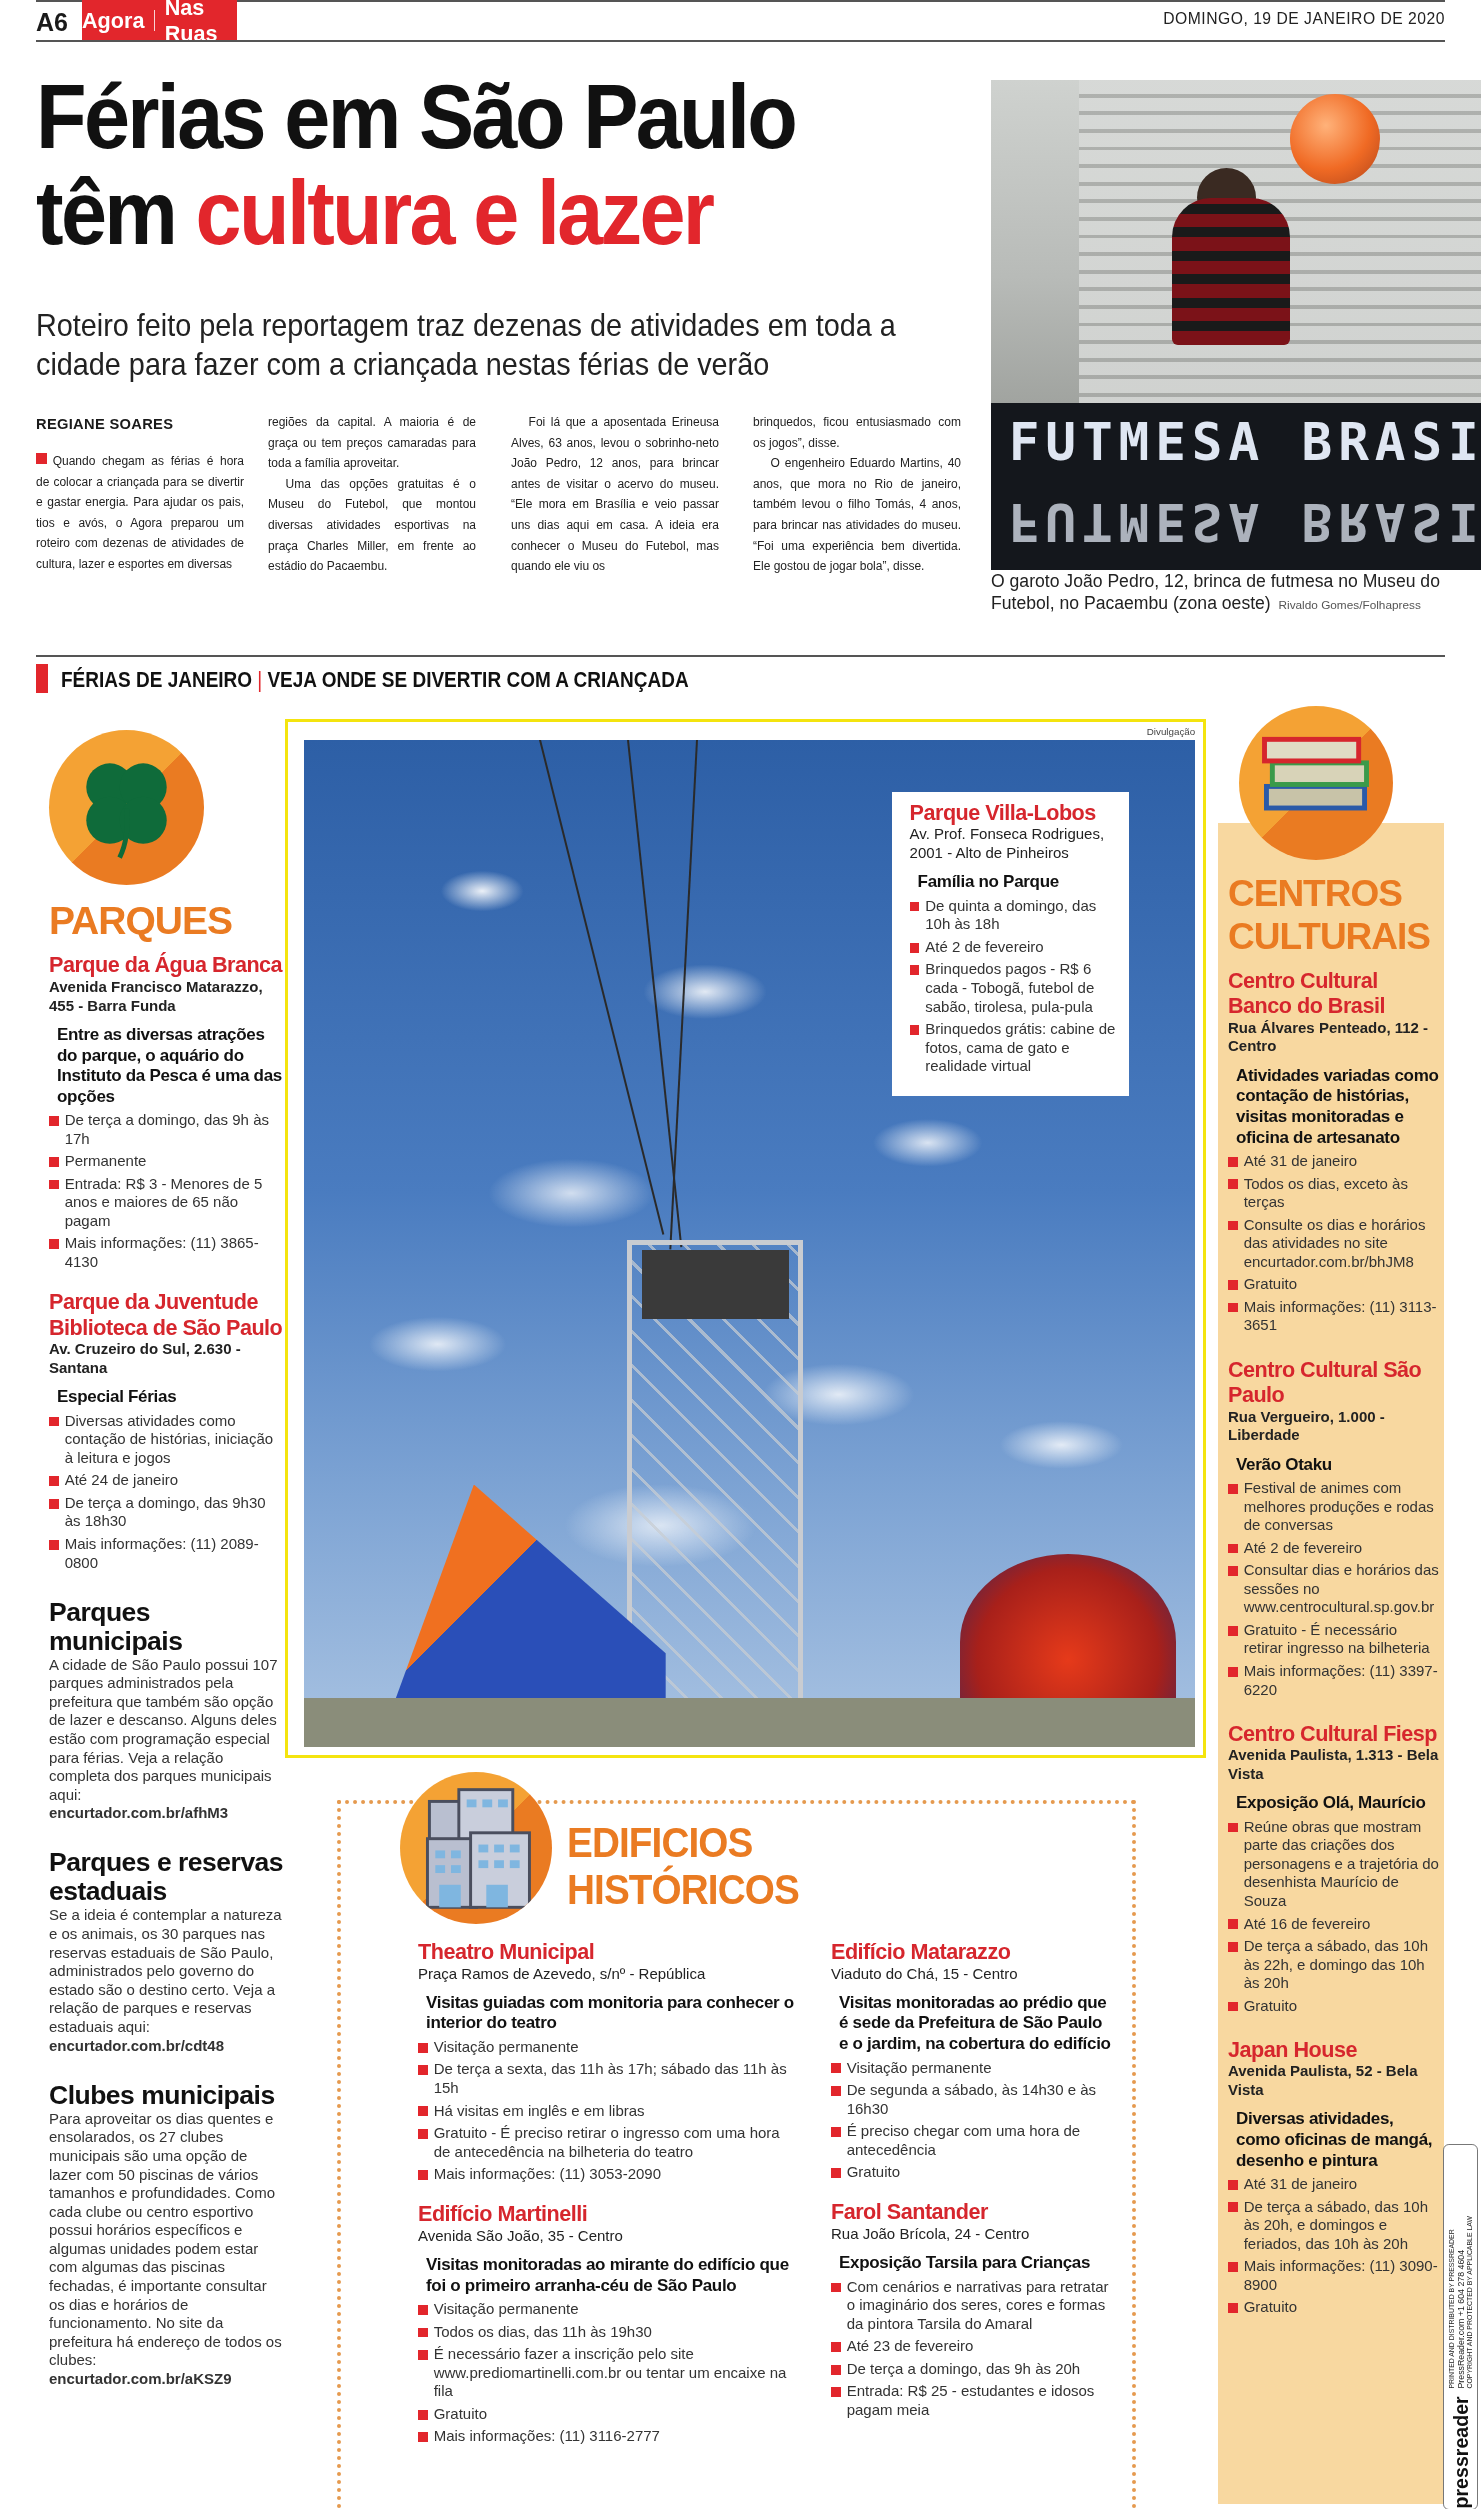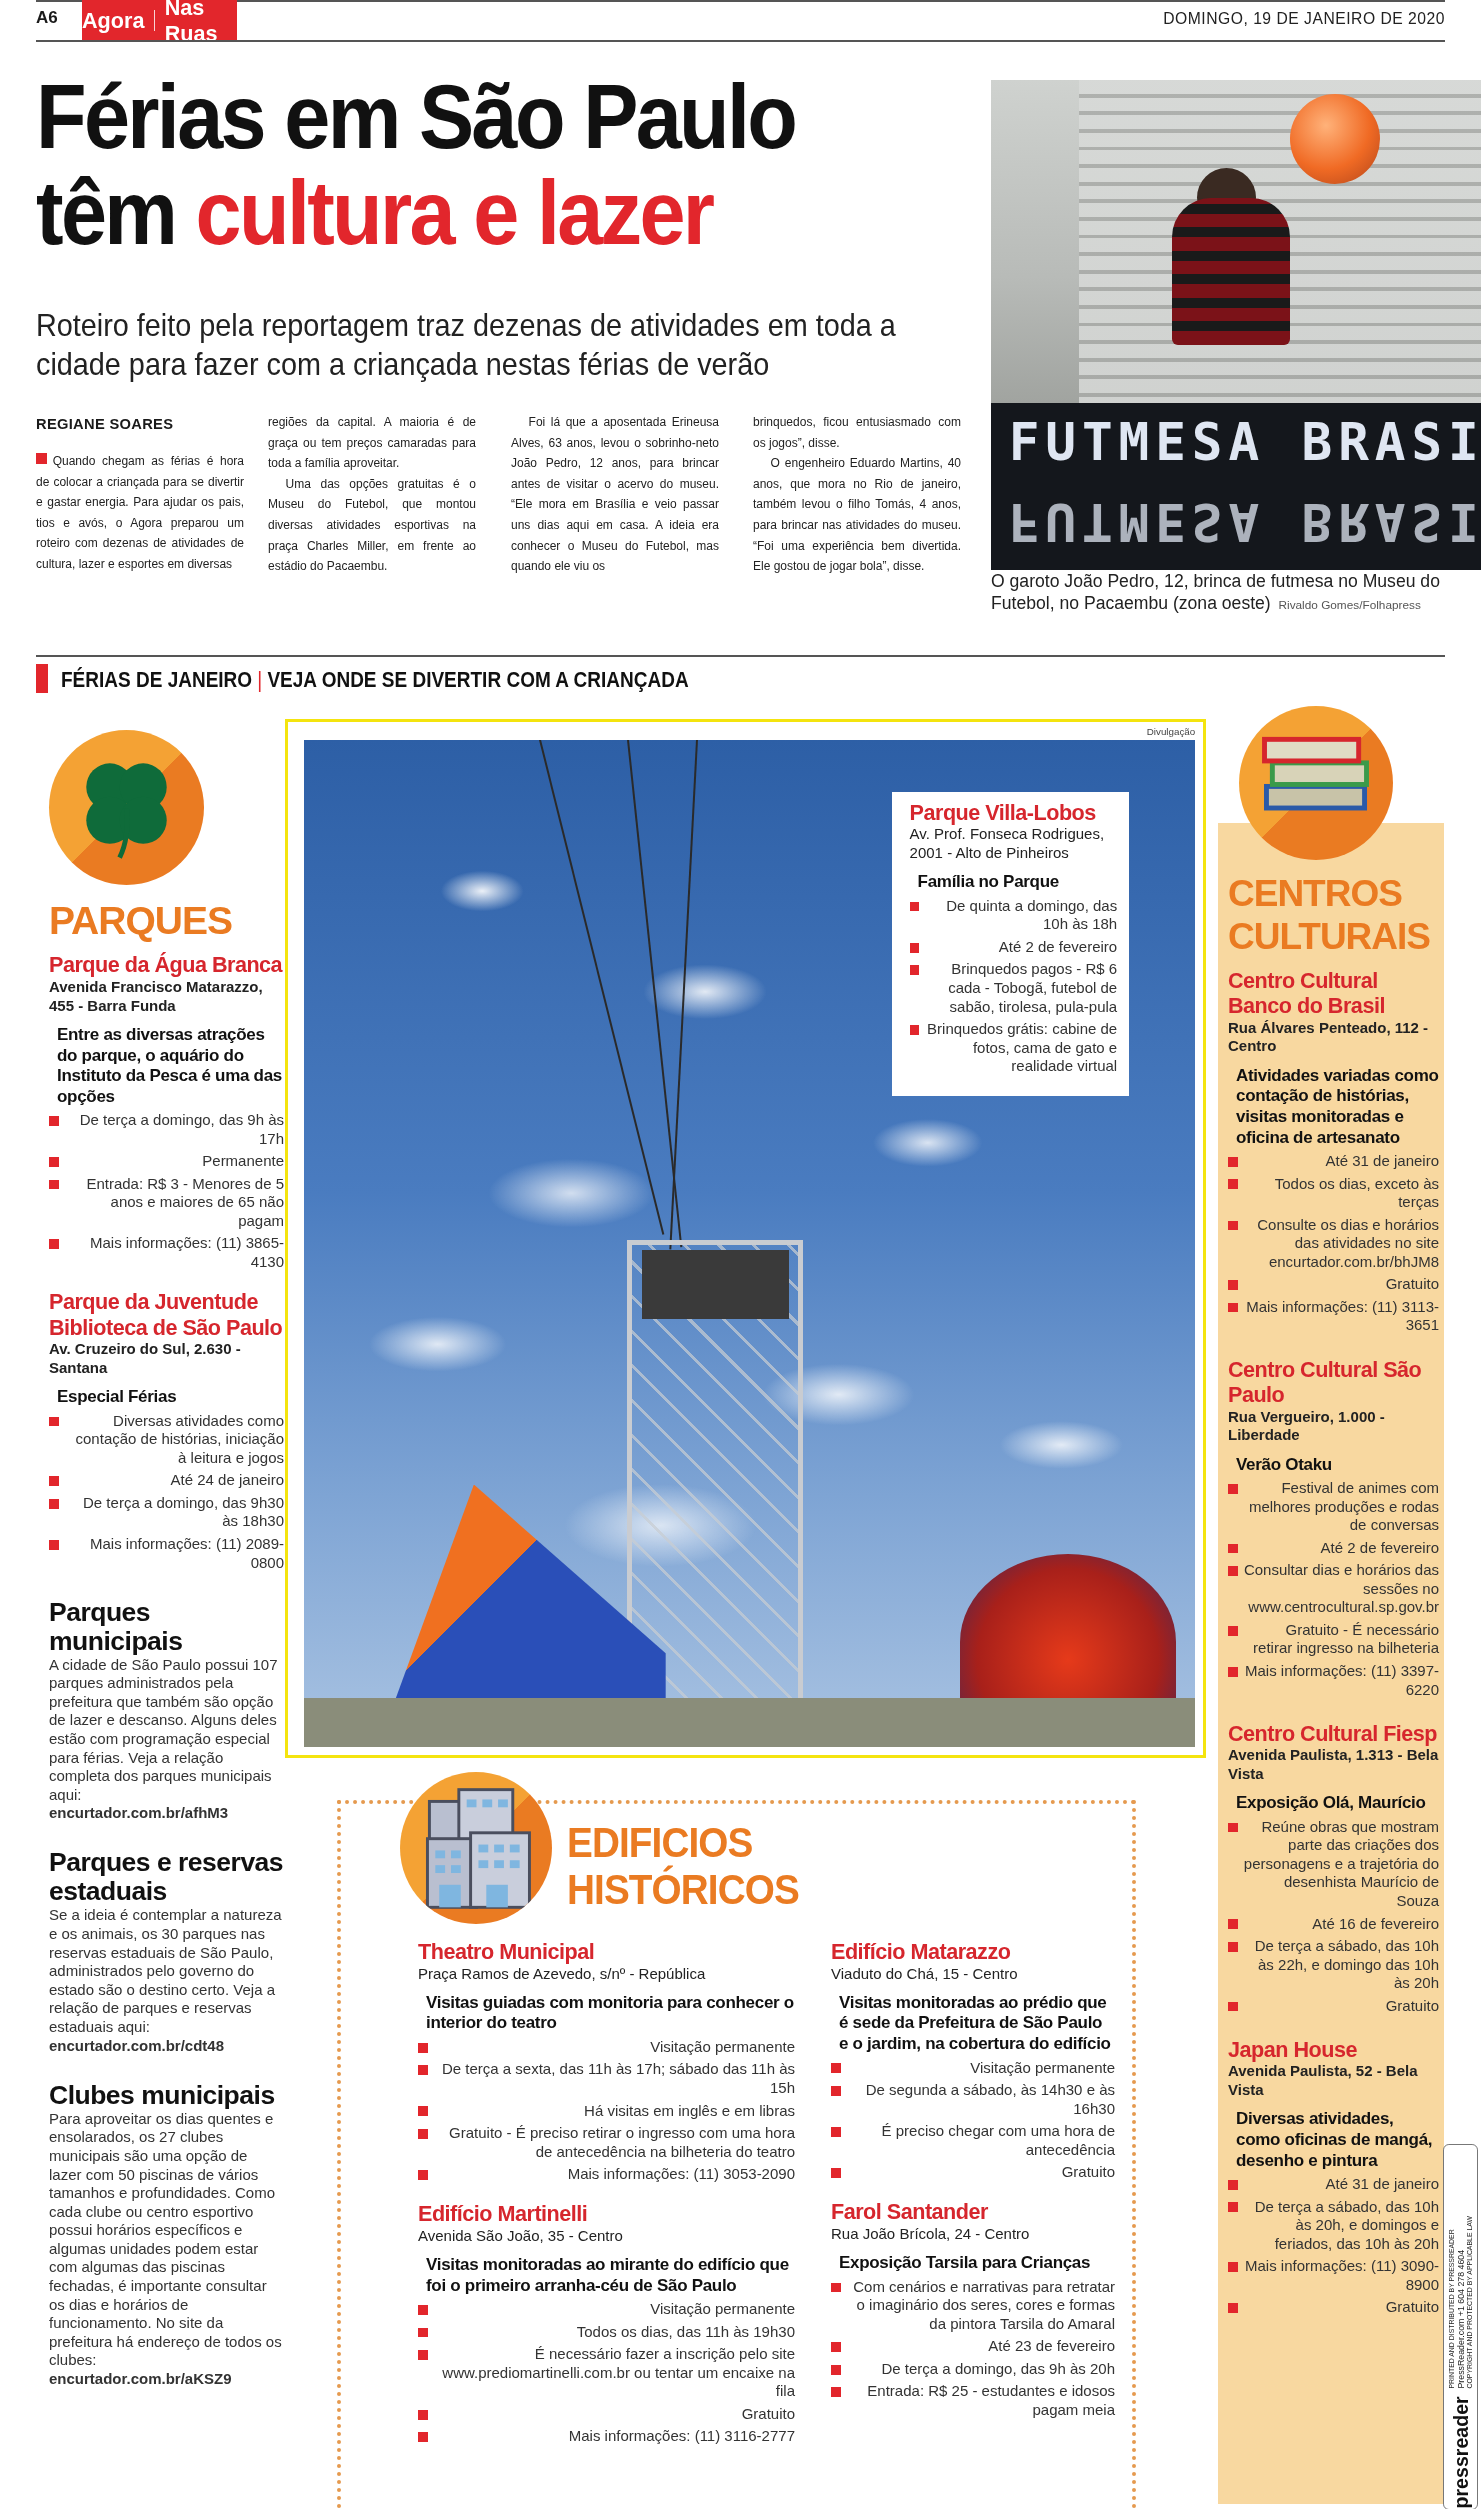--- a/index.html
+++ b/index.html
@@ -2,21 +2,21 @@
 <html><head>
 <meta charset="utf-8">
 <style>
   * { box-sizing: border-box; margin: 0; padding: 0; }
   html, body { width: 1481px; height: 2509px; background: #fff; overflow: hidden; }
   body { position: relative; font-family: "Liberation Sans", sans-serif; color: #1a1a1a; }
   .abs { position: absolute; }
 
   
   .topline { left: 36px; right: 36px; height: 2px; background: #555; }
-  .page-num { left: 36px; top: 7.8px; font-weight: 700; font-size: 17px; font-family: "Liberation Sans", sans-serif; }
+  .page-num { left: 36px; top: 7.8px; font-weight: 700; font-size: 25px; font-family: "Liberation Sans", sans-serif; }
   .section-tag { left: 82px; top: 0; width: 155px; height: 41px; background: #e2262c; color: #fff; font-weight: 700; font-size: 21.6px; display: flex; align-items: center; justify-content: center; gap: 9.8px; }
   .section-tag .sep { width: 1px; height: 21.6px; background: #fff; opacity: .8; }
   .date { right: 36px; top: 9.8px; font-size: 15.7px; letter-spacing: 0.5px; color: #222; }
 
   
   .headline { left: 36px; top: 69px; font-family: "Liberation Sans", sans-serif; font-weight: 700; font-size: 90px; line-height: 96px; letter-spacing: -2.9px; color: #111; transform: scaleX(0.92); transform-origin: left top; width: 980px; }
   .headline .red { color: #e2262c; }
   .subhead { left: 36px; top: 306px; width: 941px; font-size: 32px; line-height: 39px; color: #222; transform: scaleX(0.9); transform-origin: left top; width: 1049px; }
 
   
@@ -68,21 +68,21 @@
   .rope { position: absolute; width: 2px; background: #2a2a2a; transform-origin: top left; }
 
   
   .villa-card { left: 892px; top: 792px; width: 237px; height: 304px; background: #fff; padding: 7.8px 11.8px 7.8px 17.6px; }
 
   
   .place-name { color: #d6262d; font-weight: 700; font-size: 21.6px; line-height: 25.5px; letter-spacing: -0.5px; }
   .place-addr { font-size: 15px; line-height: 18.6px; color: #222; font-weight: 700; }
   .place-desc { font-weight: 700; font-size: 17px; line-height: 20.6px; color: #111; margin-top: 9.8px; letter-spacing: -0.3px; padding-left: 8px; }
   .bullets { list-style: none; margin-top: 3.9px; }
-  .bullets li { position: relative; padding-left: 15.7px; font-size: 15px; line-height: 18.6px; color: #333; margin-bottom: 3.9px; text-align: right; }
+  .bullets li { position: relative; padding-left: 15.7px; font-size: 15px; line-height: 18.6px; color: #333; margin-bottom: 3.9px; }
   .bullets li::before { content: ""; position: absolute; left: 0; top: 4.9px; width: 9.8px; height: 9.8px; background: #e2262c; }
 
   
   .icon-circle { border-radius: 50%; background: linear-gradient(135deg, #f4a234 0 50%, #ea7b22 50% 100%); overflow: hidden; }
   .category-title { font-weight: 700; color: #ea7b22; letter-spacing: -1px; }
 
   .left-col { left: 49px; top: 730px; width: 235px; }
   .parques-icon { width: 155px; height: 155px; margin-left: 0; position: relative; }
   .parques-title { font-size: 39px; margin-top: 13.7px; }
   .left-col .place-name { margin-top: 9.8px; }

